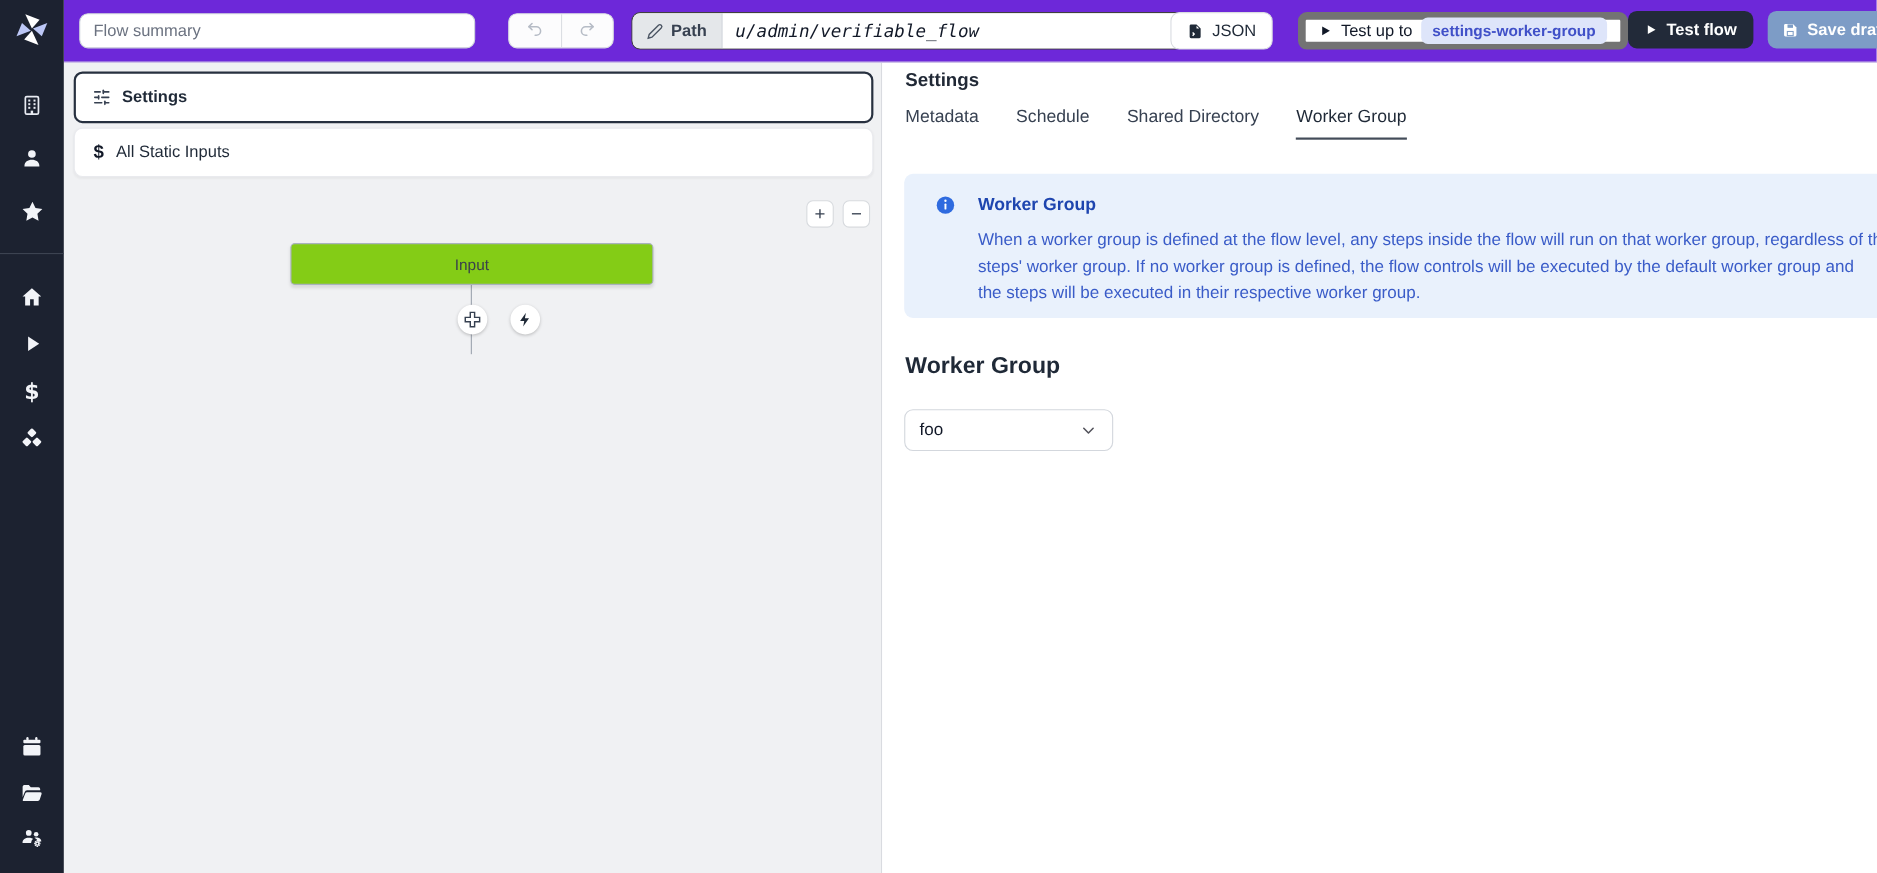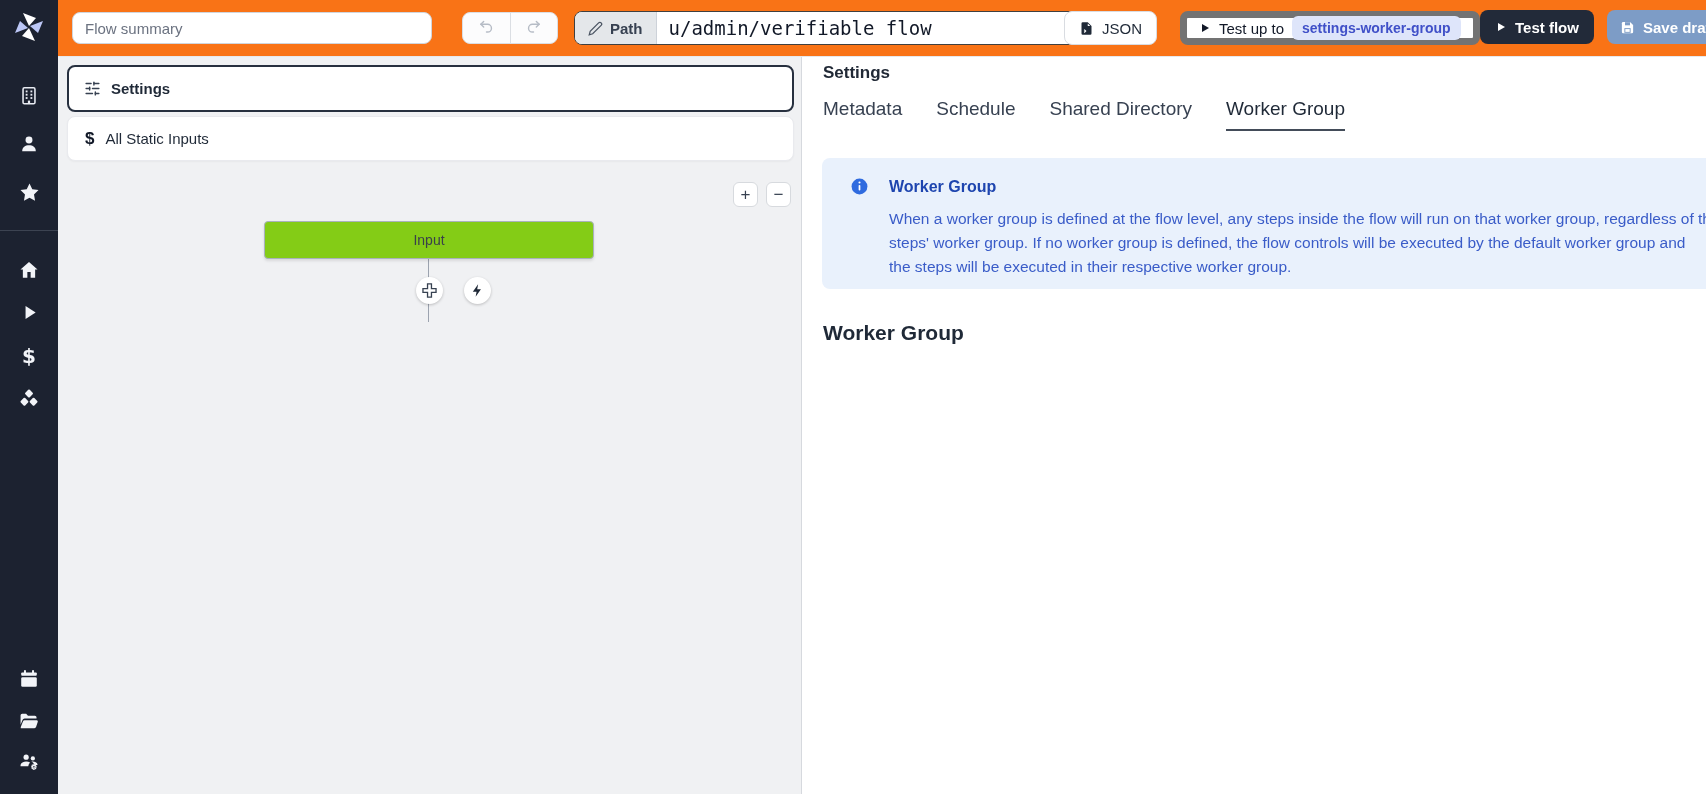--- a/index.html
+++ b/index.html
@@ -7,31 +7,31 @@
     font-family:"Liberation Sans", sans-serif; color:#1f2937; }
 
   
   .rail { position:absolute; left:0; top:0; width:58px; height:794px; background:#1c2230; z-index:30; }
   .rail .logo { position:absolute; left:13px; top:11px; width:32px; height:32px; }
   .rail-icon { position:absolute; left:0; width:58px; display:flex; justify-content:center; color:#e8ebf2; cursor:pointer; }
   .rail-divider { position:absolute; left:0; width:58px; height:1px; background:#3c4351; }
   .rail .dollar { font-family:"DejaVu Sans", sans-serif; font-weight:bold; font-size:20px; line-height:22px; color:#f2f4f8; }
 
   
-  .topbar { position:absolute; left:58px; top:0; width:1648px; height:57px; background:#f97316; border-bottom:1px solid #e6e8eb; z-index:20; }
+  .topbar { position:absolute; left:58px; top:0; width:1648px; height:57px; background:#6d28d9; border-bottom:1px solid #e6e8eb; z-index:20; }
   .summary-input { position:absolute; left:14px; top:12px; width:360px; height:32px; border:1px solid #d0d5dc; border-radius:8px;
     padding:0 12px; font-size:15px; color:#374151; outline:none; font-family:"Liberation Sans",sans-serif; }
   .summary-input::placeholder { color:#6b7280; opacity:1; }
   .undo-redo { position:absolute; left:404px; top:12px; width:96px; height:32px; border:1px solid #dbdee3; border-radius:8px;
     background:#fcfcfd; display:flex; }
   .undo-redo > div { flex:1; display:flex; align-items:center; justify-content:center; color:#b6bcc6; cursor:pointer; }
   .undo-redo > div:first-child { border-right:1px solid #dbdee3; }
   .path-group { position:absolute; left:516px; top:11px; height:34px; display:flex; border:1px solid #404040; border-radius:8px; overflow:hidden; background:#fff; }
   .path-chip { background:#e4e7ea; display:flex; align-items:center; gap:7px; padding:0 13px; font-size:15px; font-weight:600; color:#374151; border-right:1px solid #cdd2d9; cursor:pointer; }
-  .path-value { width:418px; border:none; outline:none; padding:0 12px; font-family:"DejaVu Sans Mono","Liberation Mono",monospace; font-size:19px; color:#111827; }
+  .path-value { width:418px; border:none; outline:none; padding:0 12px; font-family:"DejaVu Sans Mono","Liberation Mono",monospace; font-size:16px; color:#111827;font-style:italic; }
   .btn { display:inline-flex; align-items:center; gap:8px; border-radius:8px; font-size:15px; cursor:pointer; }
   .btn-json { position:absolute; left:1006px; top:11px; height:34px; padding:12px 14px; border:1px solid #d9dce1; background:#fff; color:#1f2937; font-weight:500; }
   .btn-testupto { position:absolute; left:1122px; top:11px; height:34px; padding:0 12px; border:7px solid #737373; background:#fff; color:#111827; font-weight:500; }
   .badge { background:#dee5fa; color:#4050c8; font-size:14px; font-weight:600; padding:4px 10px; border-radius:6px; }
   .btn-testflow { position:absolute; left:1422px; top:10px; height:34px; padding:0 15px; background:#222a39; color:#fff; font-weight:600; }
   .btn-save { position:absolute; left:1549px; top:10px; height:34px; width:130px; padding:0 13px; background:#7d9cc6; color:#fff; font-weight:600; }
 
   
   .flow-panel { position:absolute; left:58px; top:57px; width:744px; height:737px; background:#f0f1f3; border-right:1px solid #d6d9de; }
   .card-settings { position:absolute; left:9px; top:8px; width:727px; height:47px; background:#fff; border:2px solid #27303f; border-radius:8px;
@@ -48,21 +48,21 @@
   .node-input { top:164px; height:38px; background:#84cc16; border:1px solid #a9b2bc; }
   .node-result { top:265px; height:37px; background:#ffffff; border:1px solid #aab3bd; }
   .connector { position:absolute; left:370px; top:202px; width:1px; height:63px; background:#9ca3af; }
   .graph-circle { position:absolute; width:27px; height:27px; border-radius:50%; background:#fff; box-shadow:0 1px 3px rgba(0,0,0,.22);
     display:flex; align-items:center; justify-content:center; cursor:pointer; }
 
   
   .settings-panel { position:absolute; left:802px; top:57px; width:1200px; height:737px; background:#fff; }
   .sp-title { position:absolute; left:21px; top:6px; font-size:17px; font-weight:700; color:#212936; }
   .tabs { position:absolute; left:21px; top:41px; display:flex; gap:34px; }
-  .tab { font-size:19px; color:#374151; padding-bottom:9px; cursor:pointer; }
+  .tab { font-size:16px; color:#374151; padding-bottom:9px; cursor:pointer; }
   .tab.active { color:#1f2937; border-bottom:2px solid #434c59; }
   .info-box { position:absolute; left:20px; top:101px; width:1156px; height:131px; background:#e9f1fc; border-radius:8px; padding:19px 0 0 28px; }
   .info-head { display:flex; align-items:center; gap:20px; }
   .info-title { font-size:16px; font-weight:600; color:#1e45af; }
   .info-body { margin:11px 0 0 39px; }
   .info-body div { white-space:nowrap; font-size:15.5px; line-height:24px; color:#3a5cc8; }
   .wg-title { position:absolute; left:21px; top:264px; font-size:21px; font-weight:700; color:#1f2937; }
   .wg-select { position:absolute; left:20px; top:315px; width:190px; height:38px; border:1px solid #d3d7dd; border-radius:8px; background:#fff;
     display:flex; align-items:center; justify-content:space-between; padding:0 13px; cursor:pointer; }
   .wg-select .val { font-size:15.5px; color:#111827; }
@@ -306,13 +306,19 @@
     </div>
     <div class="info-body">
       <div>When a worker group is defined at the flow level, any steps inside the flow will run on that worker group, regardless of the</div>
       <div>steps' worker group. If no worker group is defined, the flow controls will be executed by the default worker group and</div>
       <div>the steps will be executed in their respective worker group.</div>
     </div>
   </div>
 
   <div class="wg-title">Worker Group</div>
 
+  <div class="wg-select">
+    <span class="val">foo</span>
+    <svg viewBox="0 0 24 24" width="17" height="17" fill="none" stroke="#52525b" stroke-width="2" stroke-linecap="round" stroke-linejoin="round">
+      <path d="M6 9l6 6 6-6"></path>
+    </svg>
+  </div>
 </div>
 
 </body></html>

